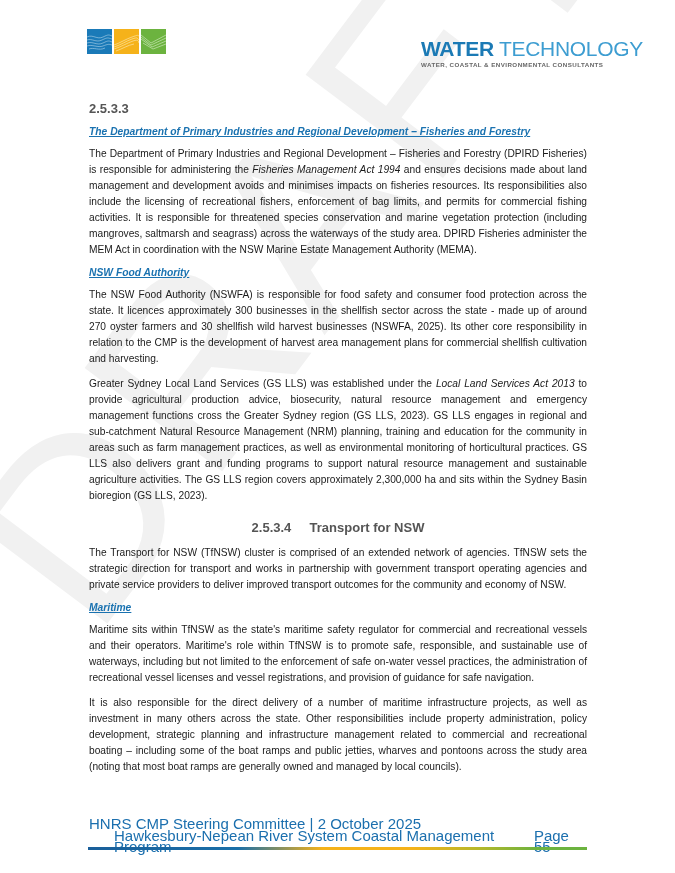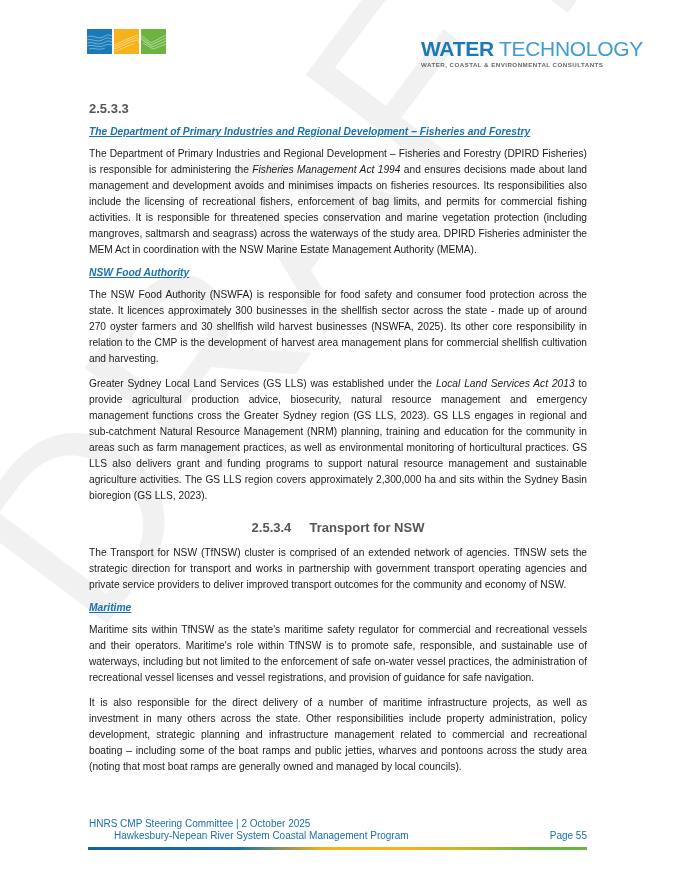--- a/index.html
+++ b/index.html
@@ -23,21 +23,21 @@
 
   
   .content { position: absolute; left: 89px; top: 101px; width: 498px; }
   .h4 { font-size: 13px; font-weight: 700; color: #555; margin: 0 0 10px 0; display: flex; }
   .h4 .num { width: 58px; }
   .sub { font-size: 10.3px; font-weight: 700; font-style: italic; color: #1a72b0; text-decoration: underline; margin: 0 0 9px 0; }
   p.body { font-size: 10.2px; line-height: 16px; text-align: justify; margin: 0 0 9px 0; color: #1a1a1a; }
   p.body i { font-style: italic; }
 
   
-  .footer { position: absolute; left: 89px; top: 818px; width: 498px; font-size: 10px; color: #1b6fae; line-height: 11.5px; }
+  .footer { position: absolute; left: 89px; top: 818px; width: 498px; font-size: 15px; color: #1b6fae; line-height: 11.5px; }
   .footer .row { display: flex; justify-content: space-between; padding-left: 25px; }
   .footer-bar { position: absolute; left: 88px; top: 847px; width: 499px; height: 3px;
     background: linear-gradient(to right, #1a5f9a 0%, #1a6fa8 30%, #f5b21a 47%, #f5b21a 65%, #b7b82a 78%, #6cb33f 90%, #6cb33f 100%); }
 
   
   .watermark { position: absolute; left: 0; top: 0; width: 675px; height: 873px; pointer-events: none; }
 </style>
 </head>
 <body>
 

